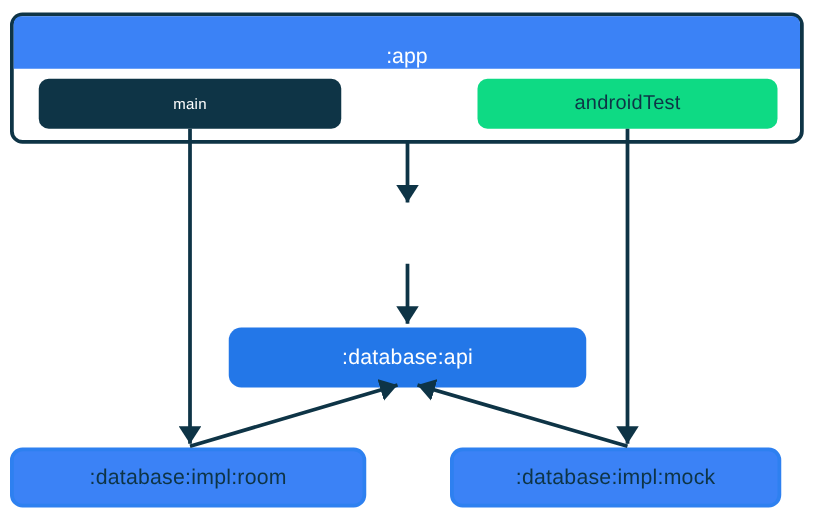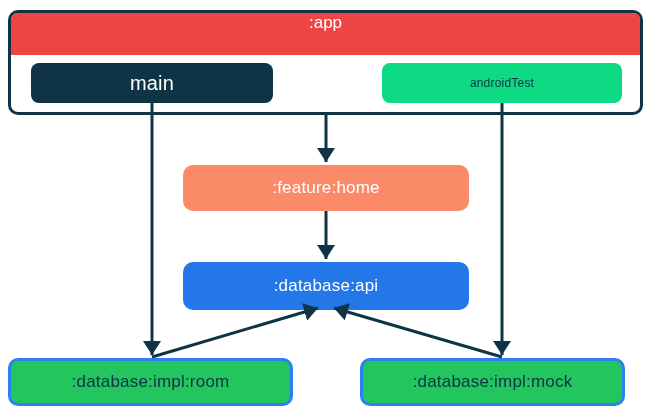--- a/index.html
+++ b/index.html
@@ -45,68 +45,68 @@
     border: 3px solid #0E3446;
     border-radius: 10px;
     z-index: 1;
   }
   .app-header {
     position: absolute;
     left: 0;
     top: 0;
     width: 100%;
     height: 42px;
-    background: #ef4444;
+    background: #3b82f6;
     border-radius: 6px 6px 0 0;
     display: flex;
-    align-items: flex-start;
+    align-items: flex-end;
     justify-content: center;
     color: #ffffff;
     font-size: 17px;
   }
   .node-main {
     left: 20px;
     top: 50px;
     width: 242px;
     height: 40px;
     background: #0E3446;
     border-radius: 8px;
     color: #ffffff;
-    font-size: 20px;
+    font-size: 12px;
   }
   .node-androidtest {
     left: 371px;
     top: 50px;
     width: 240px;
     height: 40px;
     background: #0EDA84;
     border-radius: 8px;
     color: #0E3446;
-    font-size: 12px;
+    font-size: 16px;
   }
   .node-feature-home {
     left: 183px;
     top: 165px;
     width: 286px;
     height: 46px;
     background: #FB8B68;
     border-radius: 10px;
     color: #ffffff;
   }
   .node-database-api {
     left: 183px;
     top: 262px;
     width: 286px;
     height: 48px;
     background: #2377E8;
     border-radius: 10px;
     color: #ffffff;
   }
   .impl-box {
-    background: #22c55e;
+    background: #3b82f6;
     border: 3px solid #2E80F0;
     border-radius: 10px;
     color: #0E3446;
   }
   .node-impl-room {
     left: 8px;
     top: 358px;
     width: 285px;
     height: 48px;
   }
@@ -127,23 +127,20 @@
       <span>:app</span>
     </div>
     <div class="node node-main">
       <span>main</span>
     </div>
     <div class="node node-androidtest">
       <span>androidTest</span>
     </div>
   </div>
 
-  <div class="node node-feature-home">
-    <span>:feature:home</span>
-  </div>
 
   <div class="node node-database-api">
     <span>:database:api</span>
   </div>
 
   <div class="node impl-box node-impl-room">
     <span>:database:impl:room</span>
   </div>
 
   <div class="node impl-box node-impl-mock">

